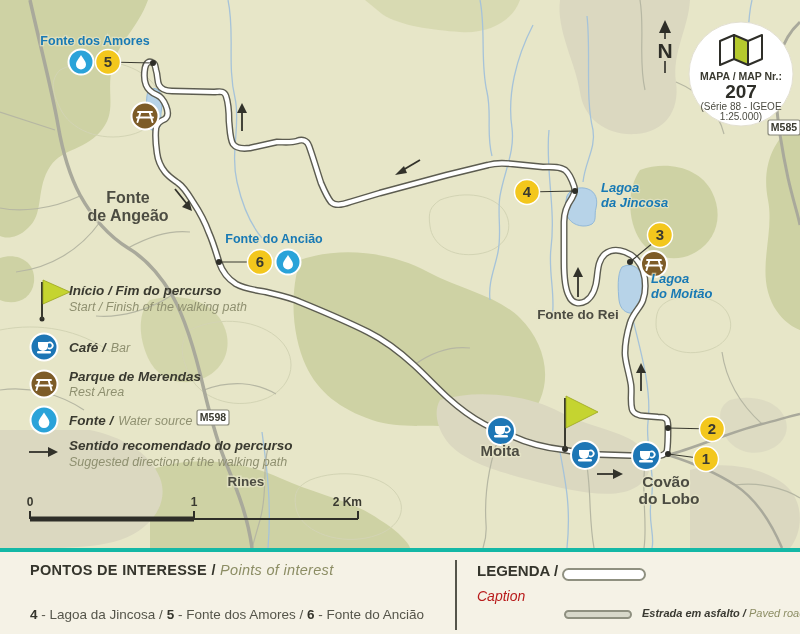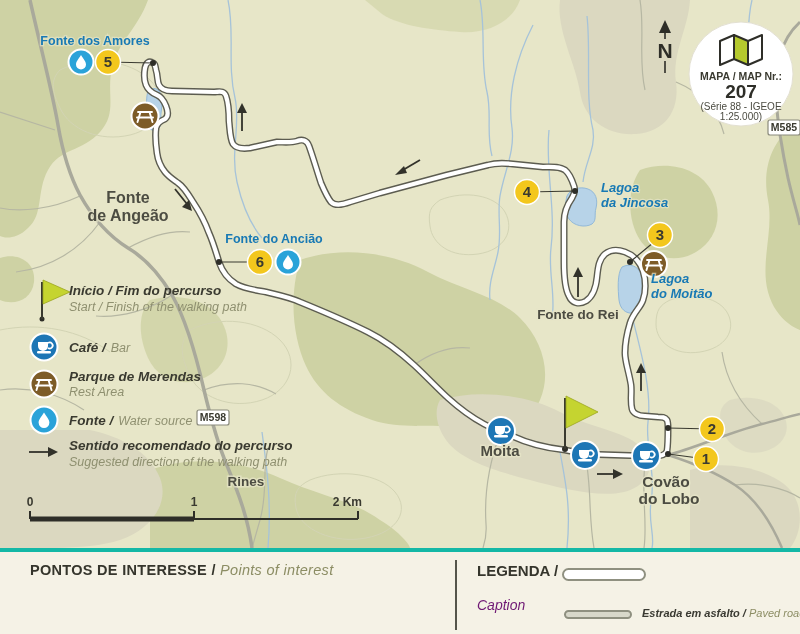--- a/index.html
+++ b/index.html
@@ -24,21 +24,21 @@
 
   
   .panel{position:absolute;left:0;top:548px;width:800px;height:86px;background:#f5f2e6;border-top:4px solid #14b8a6;}
   .poi-title{position:absolute;left:30px;top:10px;font-size:14.5px;color:#35352c;font-weight:700;letter-spacing:.3px;}
   .poi-title .en{color:#8c8d64;font-style:italic;font-weight:400;}
   .poi-line{position:absolute;left:30px;font-size:13.5px;color:#55554a;white-space:nowrap;}
   .poi-line b{color:#35352c;}
   .line1{top:37px;} .line2{top:55px;}
   .divider{position:absolute;left:455px;top:8px;width:2px;height:70px;background:#55554b;}
   .leg-title{position:absolute;left:477px;top:10px;font-size:15px;font-weight:700;color:#35352c;}
-  .leg-sub{position:absolute;left:477px;top:45px;font-size:14px;color:#701a75;font-style:italic;}
+  .leg-sub{position:absolute;left:477px;top:36px;font-size:14px;color:#b91c1c;font-style:italic;}
   .trail-pill{position:absolute;left:562px;top:16px;width:80px;height:9px;background:#ffffff;border:2px solid #8f9080;border-radius:7px;}
   .trail-label{position:absolute;left:562px;top:34px;font-size:12.5px;font-style:italic;color:#3a3a32;white-space:nowrap;}
   .trail-label b{font-weight:700;}
   .road-pill{position:absolute;left:564px;top:58px;width:64px;height:5px;background:#d8d8ca;border:2px solid #8f9080;border-radius:5px;}
   .road-label{position:absolute;left:642px;top:55px;font-size:11px;font-style:italic;color:#3a3a32;white-space:nowrap;}
   .road-label b{font-weight:700;}
   .road-label .en{color:#8c8d64;font-weight:400;}
 </style>
 </head>
 <body>
@@ -339,20 +339,23 @@
       <text class="scale-num" x="362" y="506" text-anchor="end">2 Km</text>
     </g>
   </svg>
   </div>
 
   <div class="panel">
     <div class="poi-title">
       <span>PONTOS DE INTERESSE /</span>
       <span class="en">Points of interest</span>
     </div>
+    <div class="poi-line line2">
+      <b>4</b><span> - </span><span>Lagoa da Jincosa</span><span> / </span><b>5</b><span> - </span><span>Fonte dos Amores</span><span> / </span><b>6</b><span> - </span><span>Fonte do Ancião</span>
+    </div>
 
     <div class="divider"></div>
 
     <div class="leg-title">LEGENDA /</div>
     <div class="leg-sub">Caption</div>
 
     <div class="trail-pill"></div>
 
     <div class="road-pill"></div>
     <div class="road-label">

